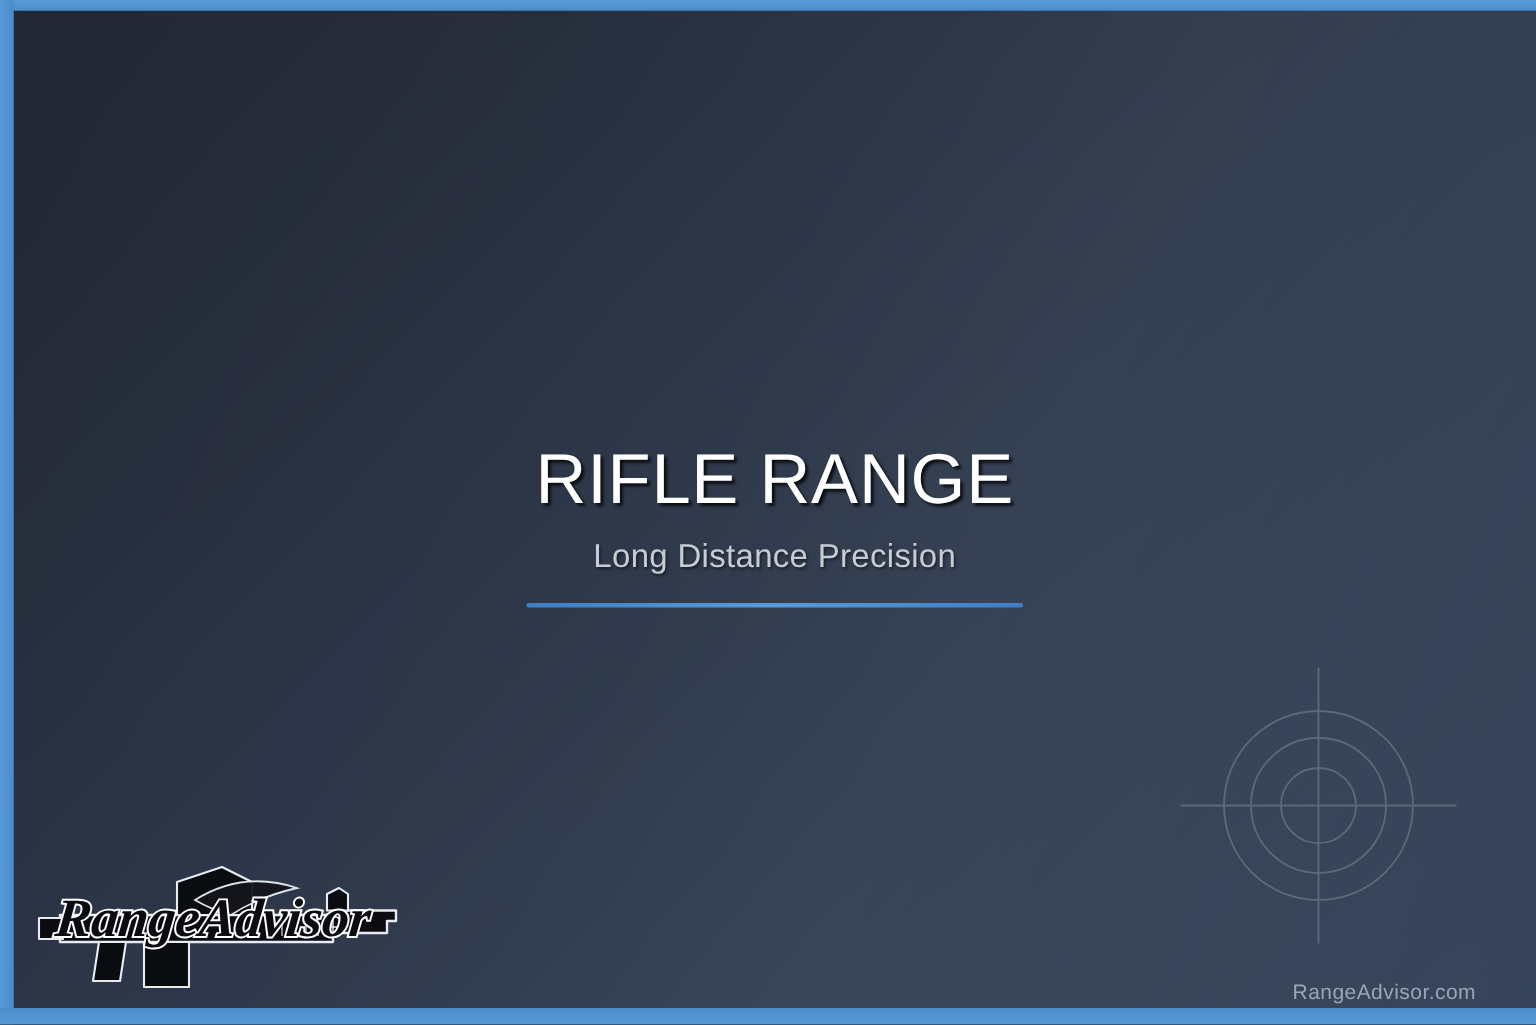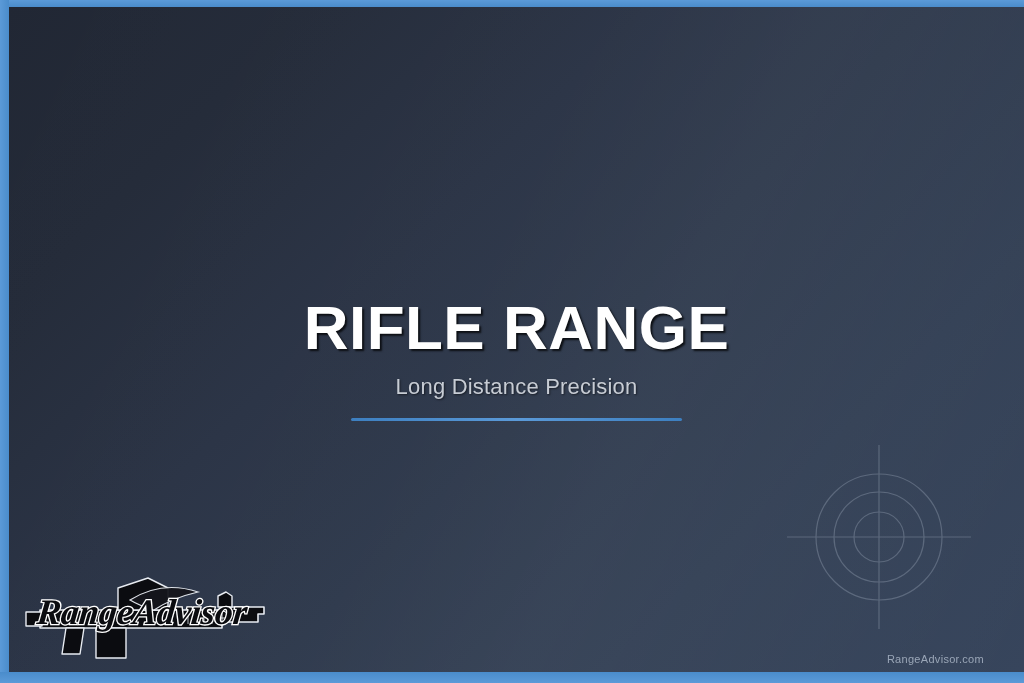--- a/index.html
+++ b/index.html
@@ -88,22 +88,22 @@
   
   #title-block {
     position: absolute;
     left: 0;
     top: 286px;
     width: 1015px;
     text-align: center;
   }
   #page-title {
     margin: 0;
-    font-size: 62px;
-    font-weight: bold;
+    font-size: 47px;
+    font-weight: normal;
     letter-spacing: 0.5px;
     color: #ffffff;
     text-shadow: 2px 2px 2px rgba(0,0,0,0.75);
     line-height: 1.12;
   }
   #page-subtitle {
     margin: 12px 0 0 0;
     font-size: 22px;
     font-weight: normal;
     color: #c7ccd4;
@@ -125,21 +125,21 @@
     top: 555px;
     width: 262px;
     height: 100px;
   }
 
   
   #watermark {
     position: absolute;
     right: 40px;
     top: 646px;
-    font-size: 11px;
+    font-size: 14px;
     color: #9aa6b7;
     letter-spacing: 0.3px;
   }
 </style>
 </head>
 <body>
 
 <div id="slide">
 
   <div id="canvas">

